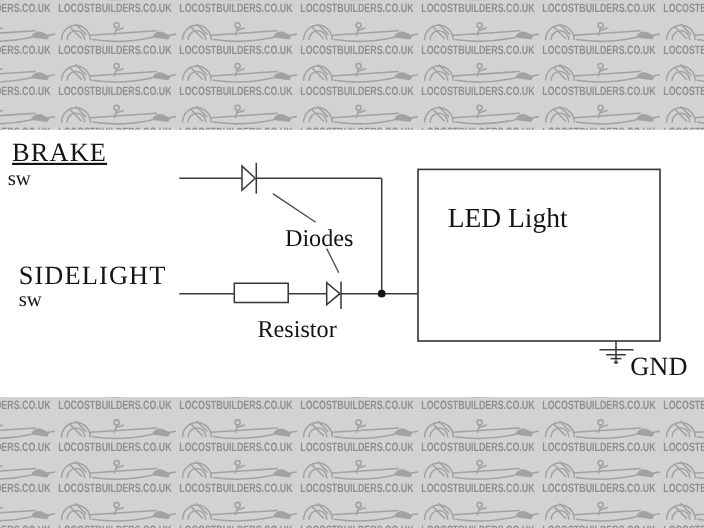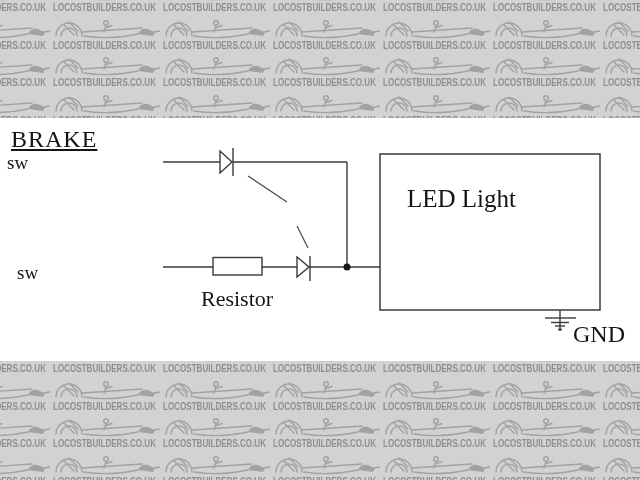--- a/index.html
+++ b/index.html
@@ -18,21 +18,21 @@
   .wm-car{stroke:#a2a2a2;stroke-width:1.4;fill:none;stroke-linecap:round;}
   .wm-car-solid{fill:#a2a2a2;stroke:none;}
 
   
   .lbl{position:absolute;color:#141414;line-height:1;white-space:nowrap;}
   #brake-label{left:11px;top:127px;font-size:24px;letter-spacing:1px;text-decoration:underline;}
   #brake-sub{left:7px;top:153px;font-size:19px;}
   #sidelight-label{left:17px;top:239px;font-size:24px;letter-spacing:1px;}
   #sidelight-sub{left:17px;top:263px;font-size:19px;}
   #diodes-label{left:259px;top:206px;font-size:22px;}
-  #resistor-label{left:201px;top:288px;font-size:22px;}
+  #resistor-label{left:234px;top:288px;font-size:22px;}
   #led-label{left:407px;top:186px;font-size:25px;}
   #gnd-label{left:573px;top:322px;font-size:24px;}
 
   #circuit-svg{position:absolute;left:0;top:0;}
   .wire{stroke:#3a3a3a;stroke-width:1.4;fill:none;}
   .sym{stroke:#3a3a3a;stroke-width:1.4;fill:#fff;}
   .leader{stroke:#4a4a4a;stroke-width:1.2;fill:none;}
 </style>
 </head>
 <body>
@@ -982,18 +982,20 @@
       <line class="wire" x1="555" y1="326" x2="565" y2="326"></line>
       <line class="wire" x1="558" y1="329.5" x2="562" y2="329.5"></line>
     </g>
 
     <line class="leader" x1="248" y1="176" x2="287" y2="202"></line>
     <line class="leader" x1="297" y1="226" x2="308" y2="248"></line>
   </svg>
 
   <div class="lbl" id="brake-label">BRAKE</div>
   <div class="lbl" id="brake-sub">sw</div>
+  <div class="lbl" id="sidelight-label">SIDELIGHT</div>
   <div class="lbl" id="sidelight-sub">sw</div>
+  <div class="lbl" id="diodes-label">Diodes</div>
   <div class="lbl" id="resistor-label">Resistor</div>
   <div class="lbl" id="led-label">LED Light</div>
   <div class="lbl" id="gnd-label">GND</div>
 
 </div>
 
 </body></html>

